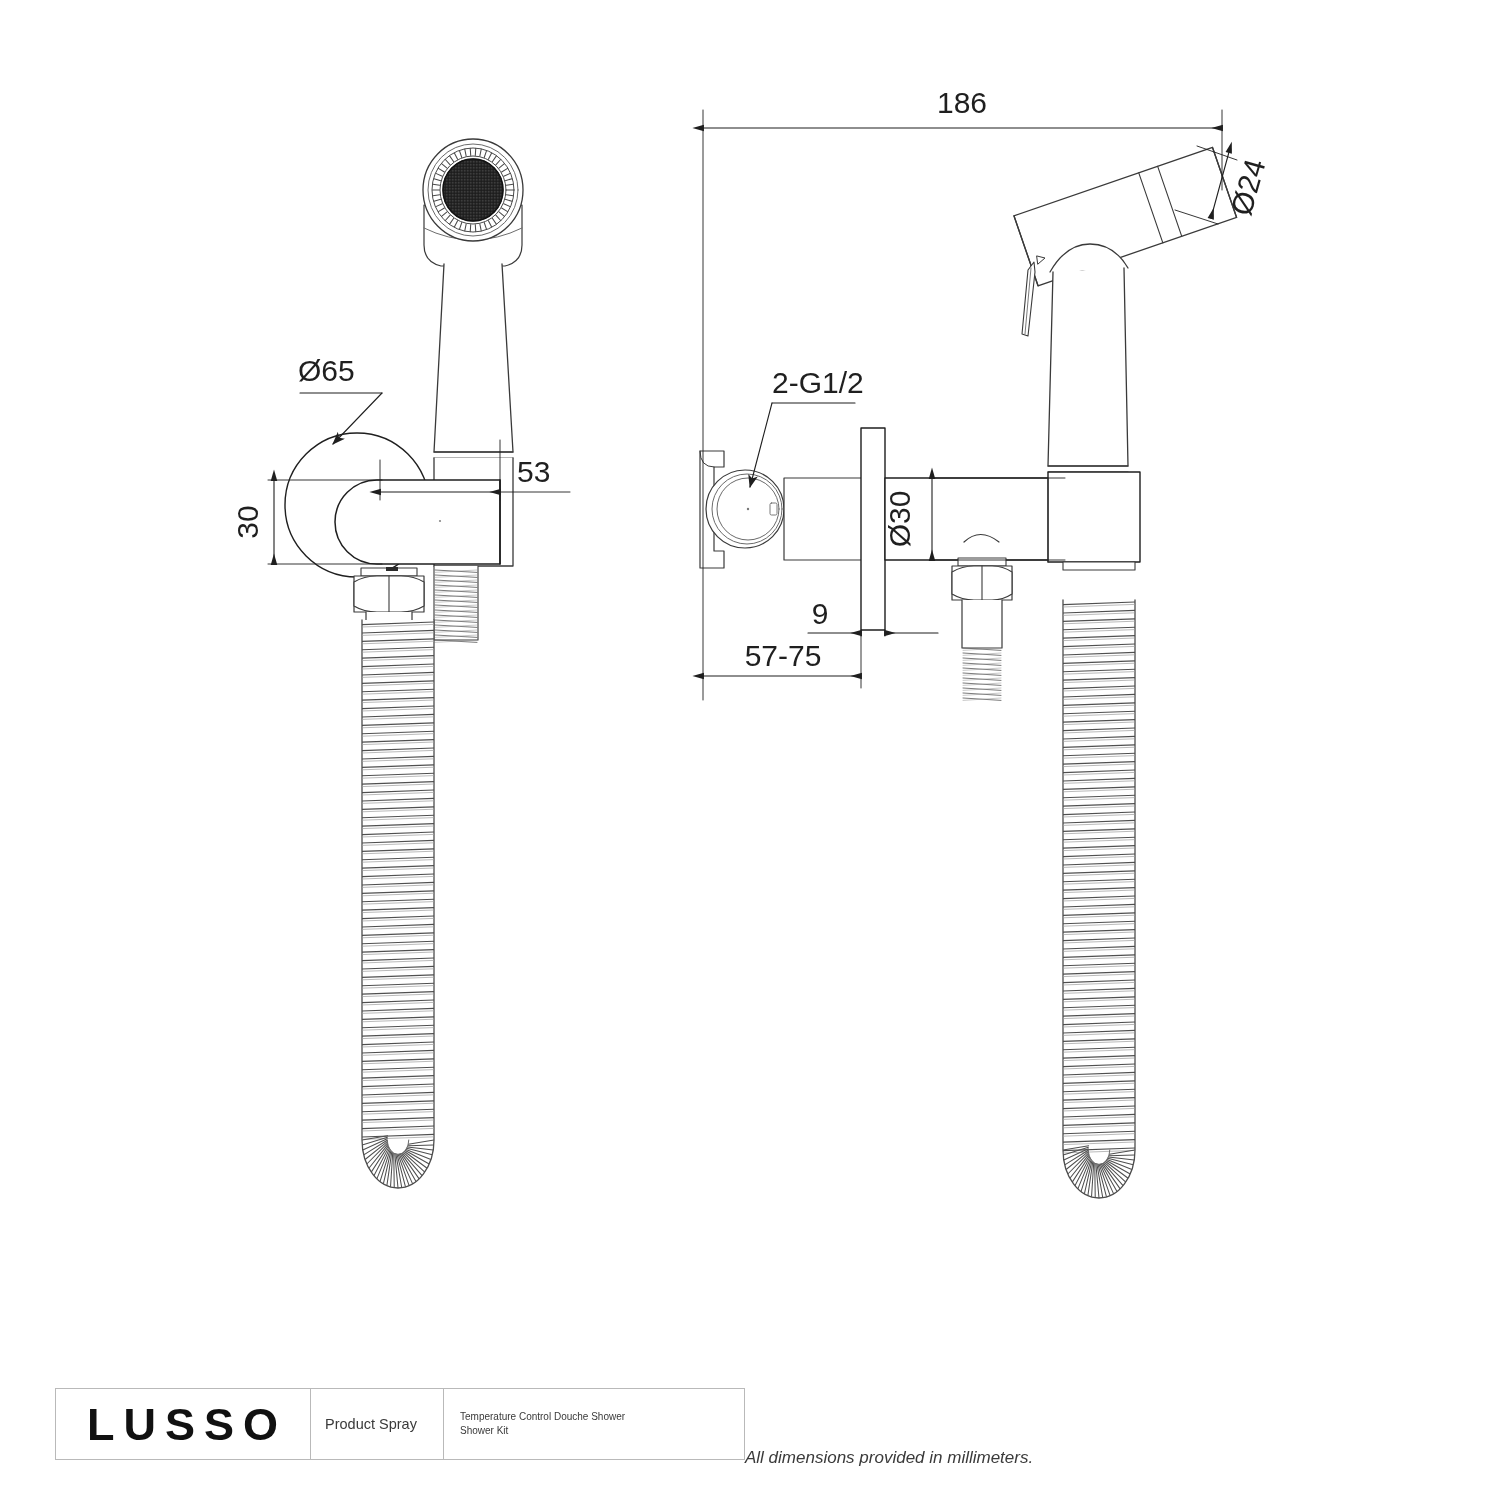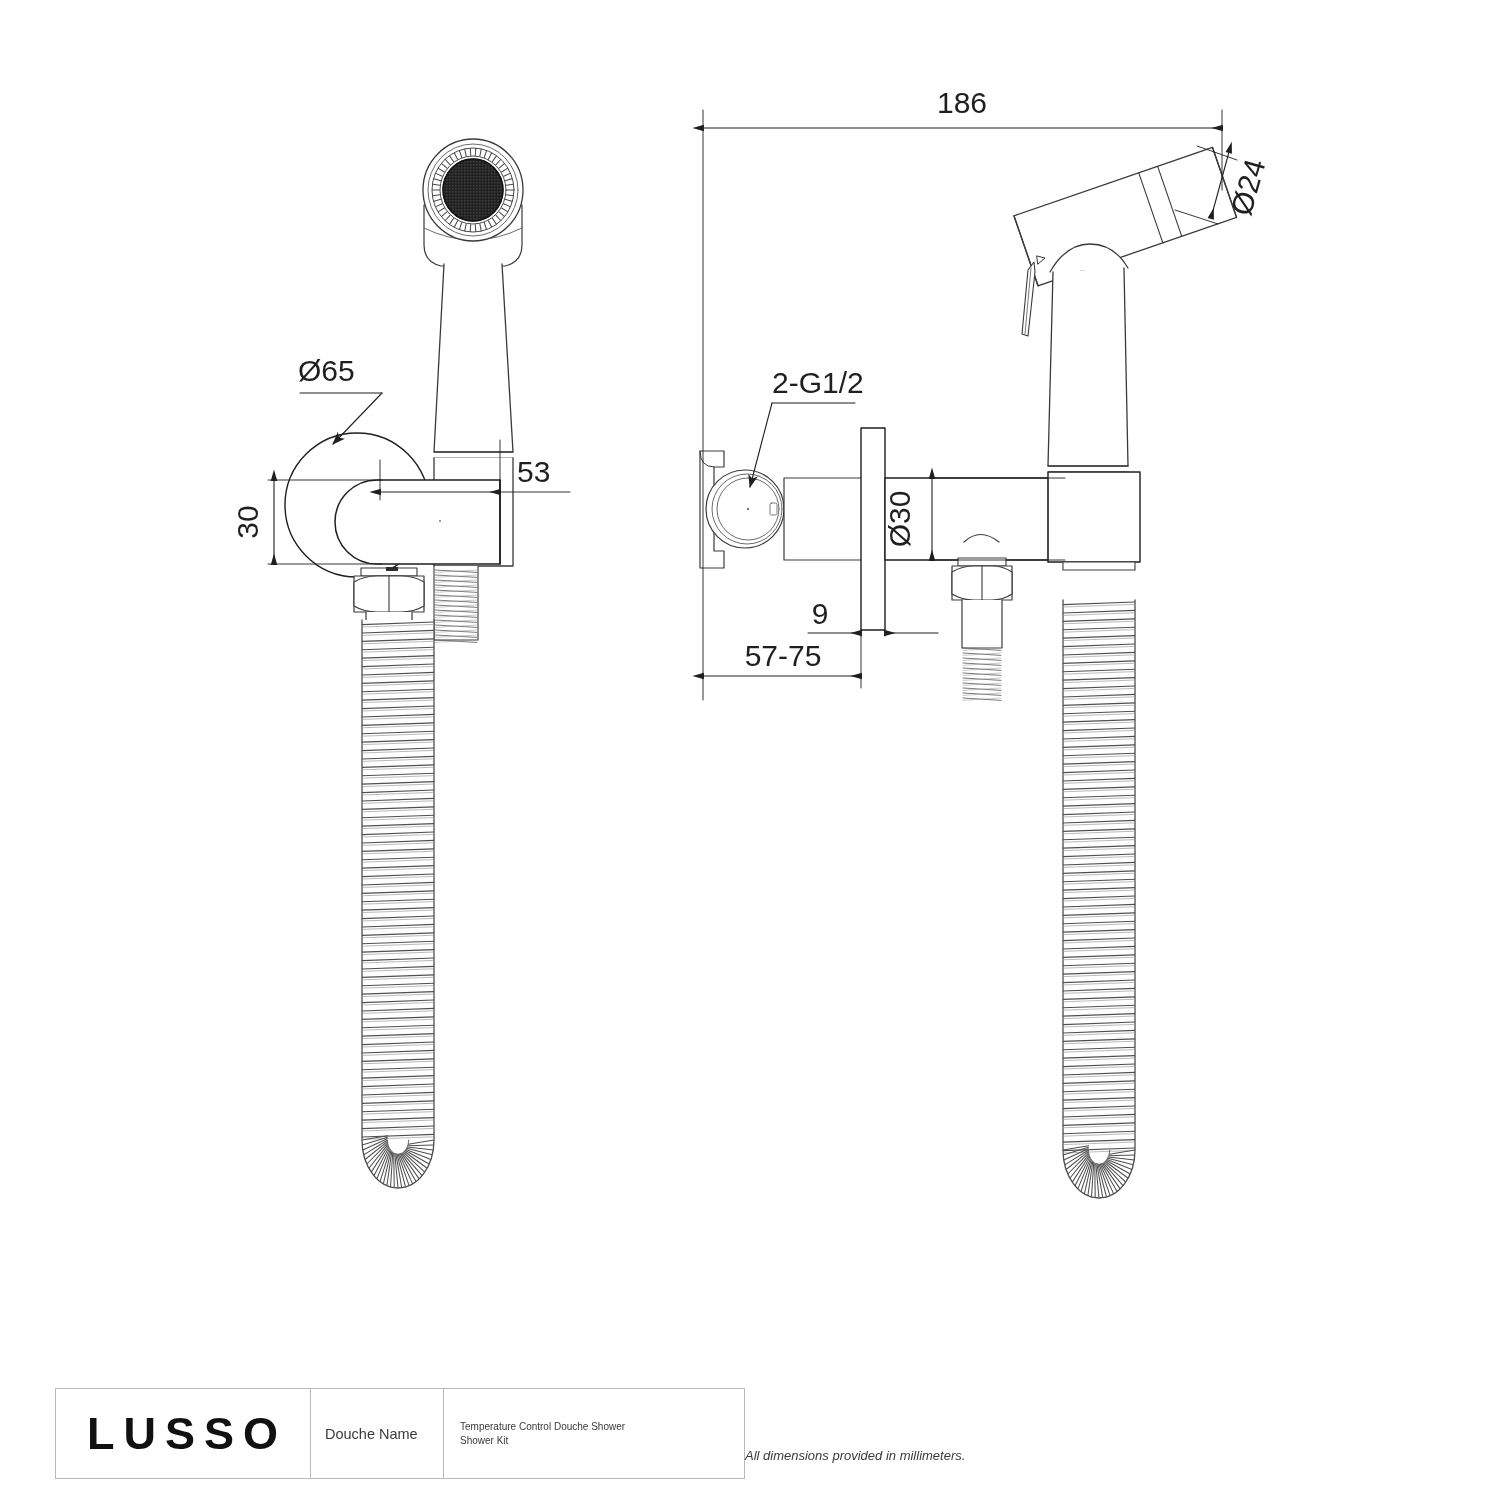--- a/index.html
+++ b/index.html
@@ -11,21 +11,21 @@
     overflow:hidden;
     position:relative;
   }
   #sheet{position:absolute;inset:0;width:1500px;height:1500px;}
   #drawing{position:absolute;left:0;top:0;width:1500px;height:1500px;}
 
   
   .titleblock{
     position:absolute;
     left:55px; top:1388px;
-    width:690px; height:91px;
+    width:690px; height:72px;
     border:1px solid #b9b9b9;
     box-sizing:border-box;
     display:flex;
     background:#fff;
   }
   .tb-cell{
     box-sizing:border-box;
     display:flex;
     align-items:center;
     height:100%;
@@ -59,21 +59,21 @@
     color:#3a3a3a;
     line-height:1.38;
     display:block;
     display:flex;
     align-items:center;
   }
   .tb-value span{display:block;}
   .footnote{
     position:absolute;
     left:745px; top:1448px;
-    font-size:13px;
+    font-size:17px;
     font-style:italic;
     color:#3a3a3a;
     white-space:nowrap;
   }
 </style>
 </head>
 <body>
 
 <div id="sheet">
 
@@ -732,21 +732,21 @@
 
         <text x="783" y="666" font-size="30" text-anchor="middle">57-75</text>
       </g>
     </g>
   </svg>
 
   <div class="titleblock">
     <div class="tb-cell tb-logo">
       <div class="brand">LUSSO</div>
     </div>
-    <div class="tb-cell tb-label">Douche Name</div>
+    <div class="tb-cell tb-label">Product Spray</div>
     <div class="tb-cell tb-value">
       <span>
         <span>Temperature Control Douche Shower</span>
         <span>Shower Kit</span>
       </span>
     </div>
   </div>
 
   <div class="footnote">All dimensions provided in millimeters.</div>
 </div>

